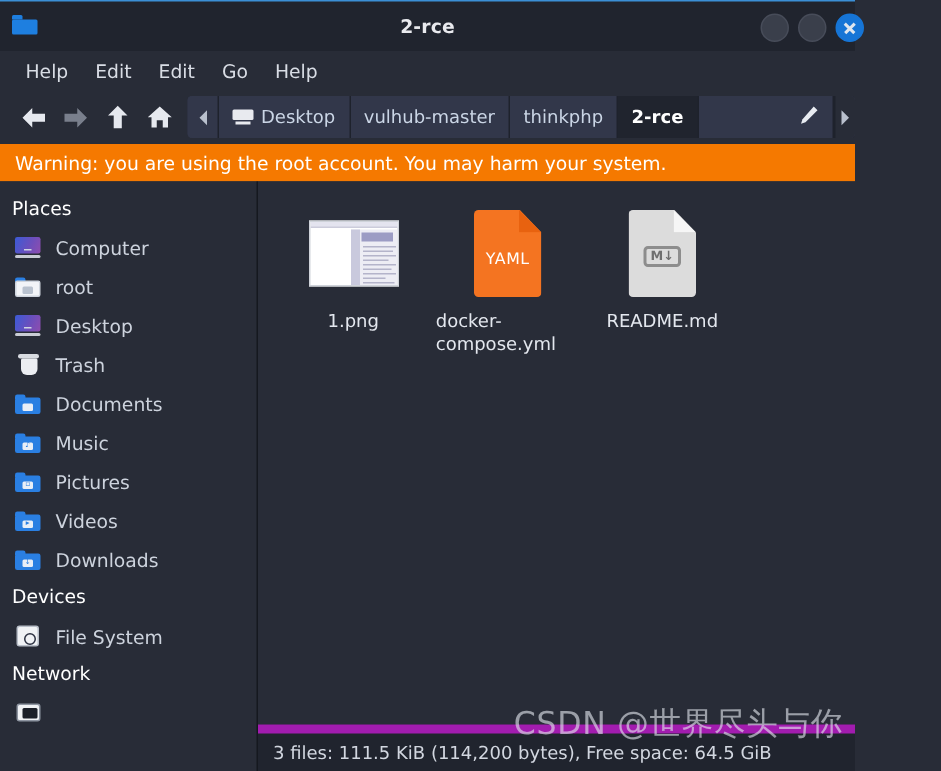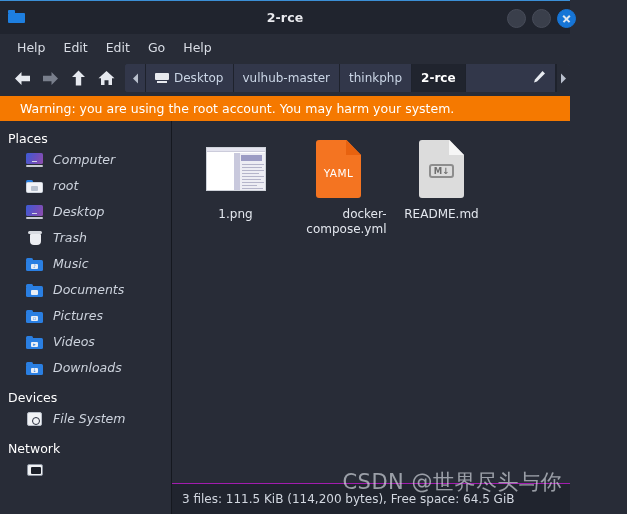--- a/index.html
+++ b/index.html
@@ -144,21 +144,21 @@
   .mon-icon .base {
     position: absolute; left: 2px; top: 8.5px; width: 10px; height: 2px;
     background: #e8eaef;
   }
 
   
   .warnbar {
     height: 25px;
     background: #f57900;
     display: flex; align-items: center;
-    padding-left: 20px;
+    padding-left: 10px;
     flex: 0 0 auto;
   }
   .warnbar span {
     font-size: 12.5px; color: #ffffff;
   }
 
   
   .body-row {
     flex: 1 1 auto;
     display: flex; min-height: 0;
@@ -172,25 +172,24 @@
     border-right: 1px solid #15181f;
     padding-top: 6px;
     overflow: hidden;
   }
   .side-head {
     font-size: 12.5px; font-weight: normal; color: #ffffff;
     padding: 4px 0 6px 8px;
   }
   .side-item {
     height: 26px;
-    display: flex; gap: 9px;
-    padding-left: 26px;
+    display: flex; align-items: center; gap: 9px;
+    padding-left: 10px;
     font-size: 12.5px; color: #cdd3dd;
     cursor: default;
-    font-style: italic;
   }
   .side-ico {
     width: 18px; height: 16px; flex: 0 0 18px;
     position: relative;
   }
   .side-label { white-space: nowrap; }
 
   
   .ic-monitor .sc {
     position: absolute; left: 0; top: 1px; width: 17px; height: 11px;
@@ -282,21 +281,21 @@
     cursor: default;
     border-radius: 3px;
   }
   .thumbwrap {
     width: 62px; height: 60px;
     display: flex; align-items: center; justify-content: center;
     margin-bottom: 8px;
   }
   .filename {
     font-size: 12px; color: #e3e7ee;
-    text-align: right; line-height: 15px;
+    text-align: left; line-height: 15px;
     word-break: break-word;
     max-width: 96px;
   }
 
   
   .thumb-png {
     width: 60px; height: 44px; background: #ffffff;
     border: 1px solid #cfd3da;
     position: relative; overflow: hidden;
   }
@@ -365,21 +364,21 @@
     width: 25px; height: 14px;
     border: 2px solid #8d8d8d; border-radius: 3px;
     display: flex; align-items: center; justify-content: center;
     font-size: 8.5px; font-weight: bold; color: #6f6f6f;
   }
 
   
   .statusbar {
     height: 31px; flex: 0 0 auto;
     background: #20242e;
-    border-top: 1px solid #a21caf;
+    border-top: 6px solid #a21caf;
     display: flex; align-items: center;
     padding-left: 10px;
   }
   .statusbar span {
     font-size: 12px; color: #d2d7e0;
   }
 
   
   .watermark {
     position: absolute;
@@ -520,35 +519,35 @@
             </span>
           </span>
         <span class="side-label">Trash</span>
       </div>
 
       <div class="side-item">
         <span class="side-ico">
             <span class="ic-folder">
               <span class="ftab"></span>
               <span class="fbody"></span>
-              <span class="emb">♪</span>
+              <span class="emb"></span>
             </span>
           </span>
-        <span class="side-label">Music</span>
+        <span class="side-label">Documents</span>
       </div>
 
       <div class="side-item">
         <span class="side-ico">
             <span class="ic-folder">
               <span class="ftab"></span>
               <span class="fbody"></span>
-              <span class="emb"></span>
+              <span class="emb">♪</span>
             </span>
           </span>
-        <span class="side-label">Documents</span>
+        <span class="side-label">Music</span>
       </div>
 
       <div class="side-item">
         <span class="side-ico">
             <span class="ic-folder">
               <span class="ftab"></span>
               <span class="fbody"></span>
               <span class="emb">▫</span>
             </span>
           </span>

